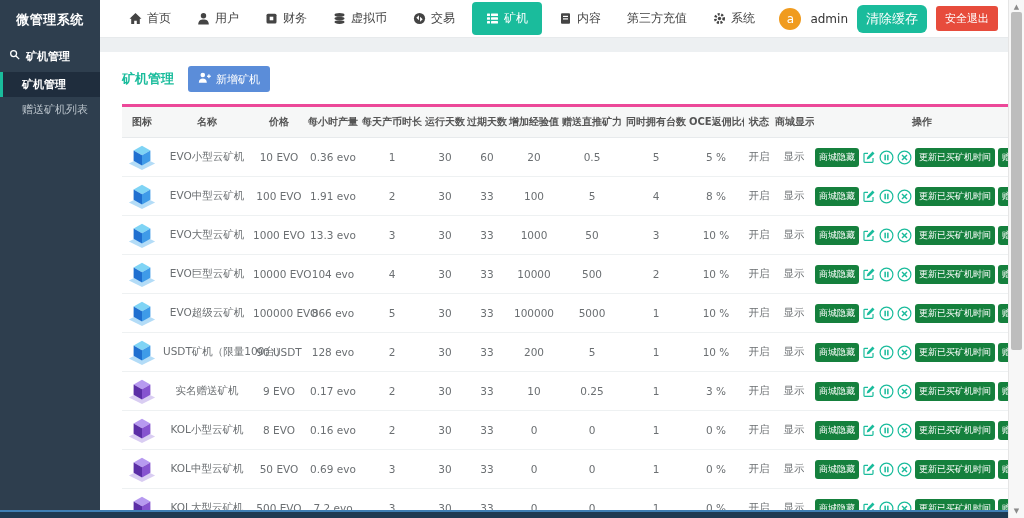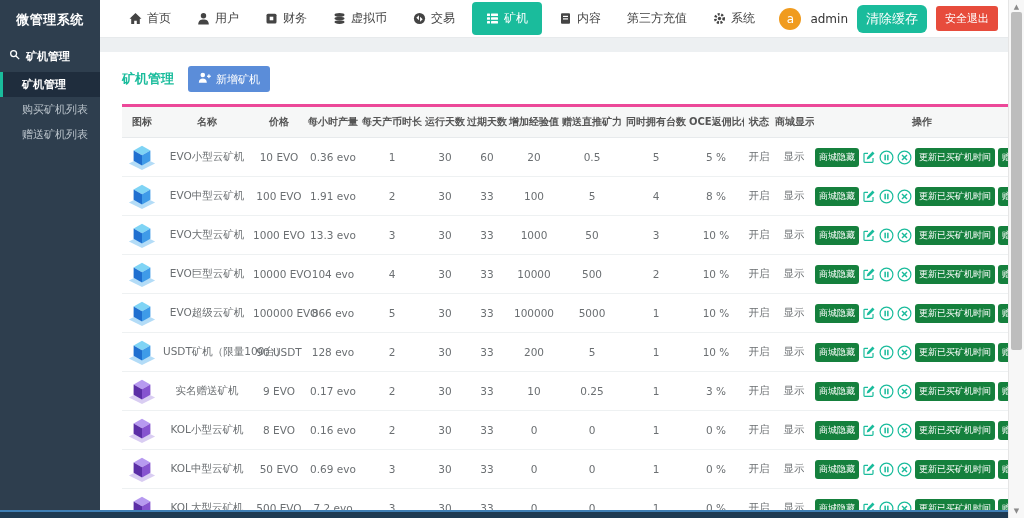--- a/index.html
+++ b/index.html
@@ -85,23 +85,20 @@
           <circle cx="5" cy="5" r="3.2" fill="none" stroke="#fff" stroke-width="1.4"></circle>
           <line x1="7.6" y1="7.6" x2="11" y2="11" stroke="#fff" stroke-width="1.4"></line>
         </svg>
     </span>
     <span>矿机管理</span>
   </div>
   <div class="side-item active">
     <span>矿机管理</span>
   </div>
   <div class="side-item">
-    <span>购买矿机列表</span>
-  </div>
-  <div class="side-item">
     <span>赠送矿机列表</span>
   </div>
 </div>
 
 <div class="main">
 
   <div class="topbar">
     <div class="nav-items">
       <div class="nav-item">
         <span>

